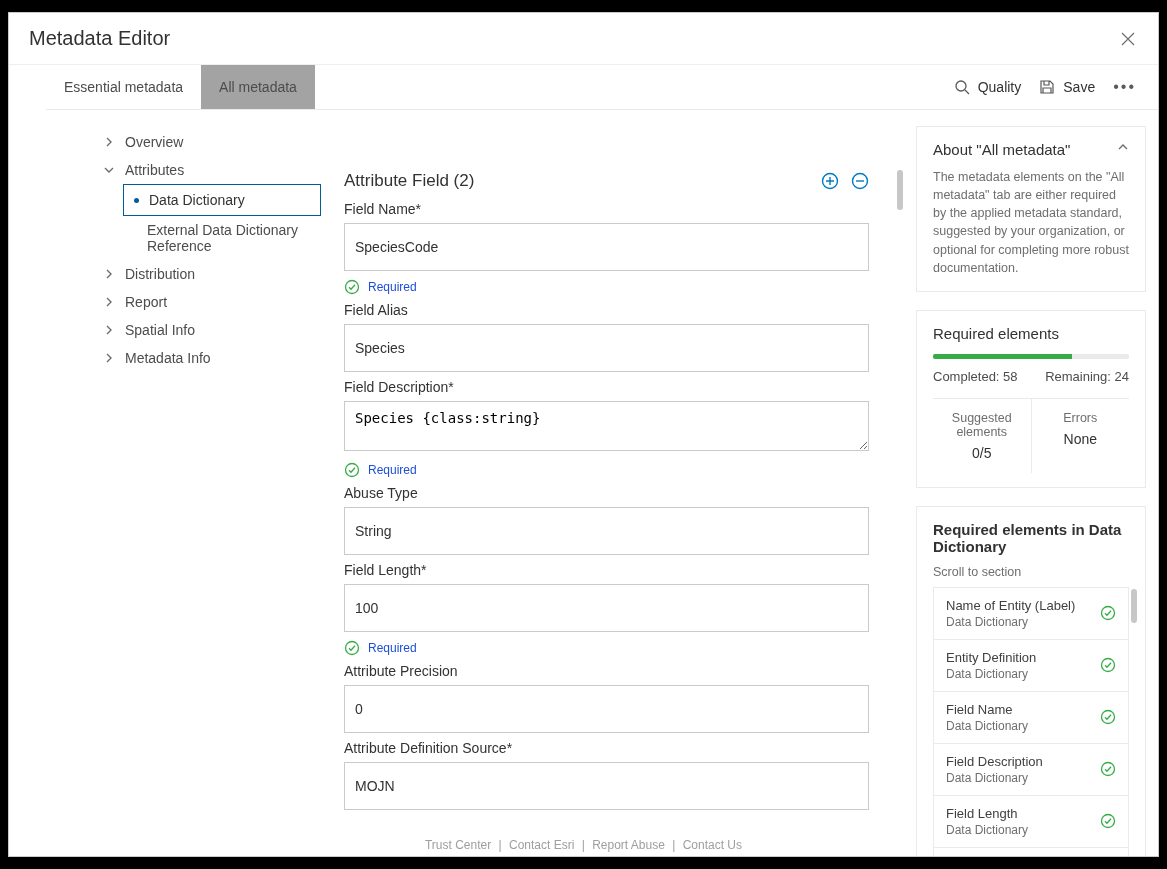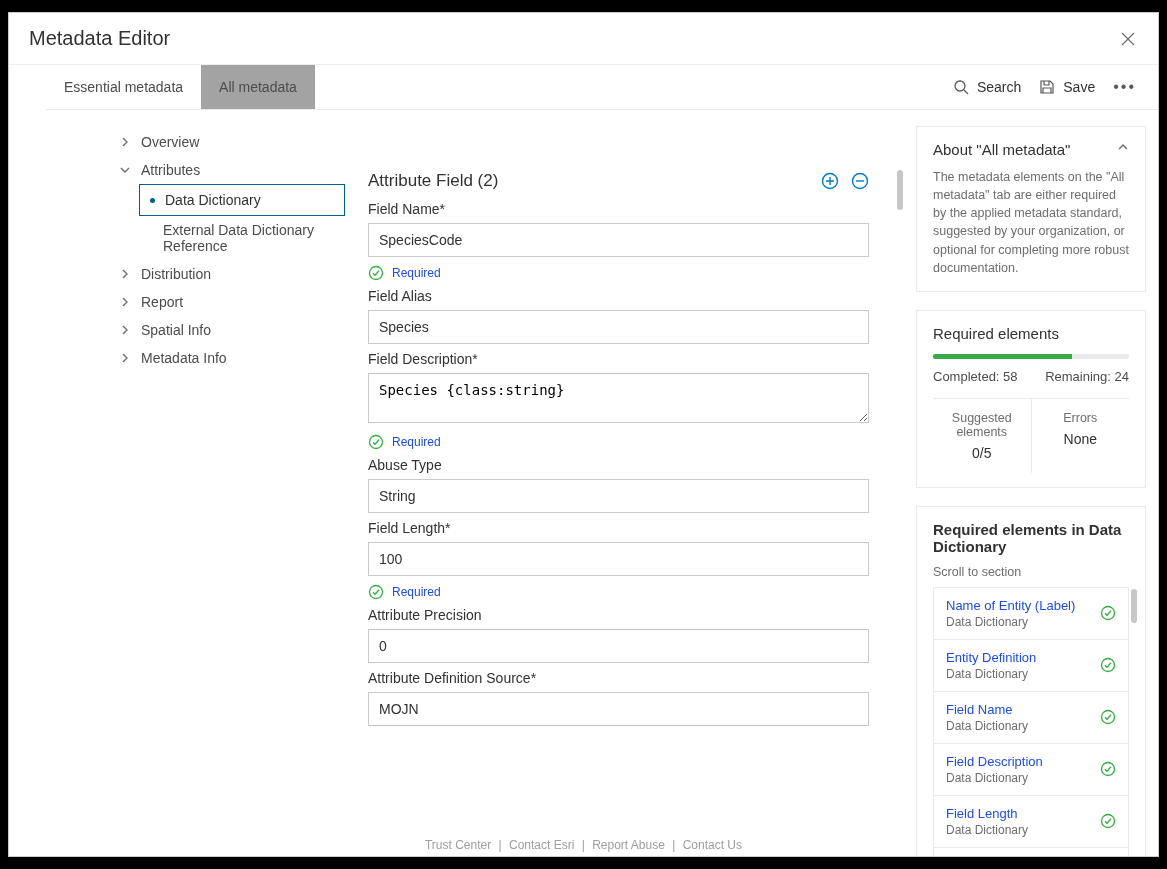--- a/index.html
+++ b/index.html
@@ -15,21 +15,21 @@
   .tabbar { display:flex; align-items:center; border-bottom:1px solid #eaeaea; padding:0 8px 0 0;margin-left:37px; }
   .tabs { display:flex; }
   .tab { padding:14px 18px; color:#4c4c4c; cursor:pointer; }
   .tab.active { background:#a3a3a3; }
   .tabbar-right { margin-left:auto; display:flex; align-items:center; gap:18px; padding-right:14px;}
   .tb-btn { display:flex; align-items:center; gap:8px; cursor:pointer; color:#323232; }
   .icon16 { width:16px; height:16px; display:inline-flex; align-items:center; justify-content:center; }
   .dots { letter-spacing:2px; font-size:16px; color:#595959; cursor:pointer; }
 
   .body { flex:1; display:flex; overflow:hidden; }
-  .sidebar { width:320px; padding:18px 8px 18px 12px; overflow:auto;margin-left:24px; }
+  .sidebar { width:320px; padding:18px 8px 18px 20px; overflow:auto; }
   .nav-item { display:flex; align-items:center; gap:10px; padding:6px 8px 6px 14px; color:#4c4c4c; cursor:pointer; }
   .nav-item .chev { width:12px; display:flex; justify-content:center; color:#6e6e6e;}
   .nav-sub { margin-left:94px; }
   .nav-sub .sub-item { padding:6px 10px; color:#4c4c4c; cursor:pointer; position:relative; }
   .nav-sub .sub-item.active {
     border:1px solid #005E95; color:#323232; display:flex; align-items:center; gap:10px; padding:7px 10px;
   }
   .nav-sub .sub-item.active::before{
     content:""; width:5px;height:5px;background:#005E95;border-radius:50%;
   }
@@ -40,21 +40,21 @@
   .scroll-track { position:absolute; top:0; bottom:0; right:0; width:8px; }
   .scroll-thumb { position:absolute; right:1px; width:6px; background:#c7c7c7; border-radius:3px; }
 
   .section-title-row { display:flex; align-items:center; justify-content:space-between; margin-bottom:10px; margin-top:40px;}
   .section-title { font-size:17px; color:#323232; }
   .section-icons { display:flex; gap:12px; }
   .circ-icon { width:18px;height:18px; }
   .field-group { margin-top:7px; }
   .field-label { font-size:14px; color:#323232; margin-bottom:6px; display:block;}
   .input {
-    width:100%; border:1px solid #cacaca; padding:8px 10px; font-size:14px; color:#323232; background:#fff;
+    width:100%; border:1px solid #cacaca; padding:15px 10px; font-size:14px; color:#323232; background:#fff;
   }
   .textarea { width:100%; border:1px solid #cacaca; padding:8px 10px; font-size:14px; min-height:46px; resize:both; }
   .req-line { display:flex; align-items:center; gap:8px; margin-top:8px; color:#1d4ed8; font-size:12px;}
   .check-circle { width:16px;height:16px; }
 
   .right { width:254px; padding:16px 12px 16px 12px; overflow:auto; display:flex; flex-direction:column; gap:18px;}
   .panel { border:1px solid #eaeaea; background:#fff; }
   .panel-inner { padding:14px 16px; }
   .panel-title { font-size:15px; color:#323232; margin-bottom:10px; display:flex; justify-content:space-between; align-items:flex-start;}
   .panel-desc { font-size:12.5px; color:#6e6e6e; line-height:1.45; }
@@ -63,21 +63,21 @@
   .prog-row { display:flex; justify-content:space-between; font-size:13px; color:#4c4c4c; }
   .split-row { display:flex; border-top:1px solid #eaeaea; margin-top:14px;}
   .split-cell { flex:1; padding:12px 4px; text-align:center; }
   .split-cell + .split-cell { border-left:1px solid #eaeaea;}
   .split-t { font-size:12.5px; color:#6e6e6e; }
   .split-v { font-size:14px; color:#323232; margin-top:6px;}
   .scroll-hint { font-size:12.5px; color:#6e6e6e; margin:10px 0 8px 0;}
   .req-list { border:1px solid #eaeaea; }
   .req-item { padding:10px 12px; border-bottom:1px solid #eaeaea; display:flex; justify-content:space-between; align-items:center; gap:8px;}
   .req-item:last-child{border-bottom:none;}
-  .req-item .txt { font-size:13px; color:#1d4ed8; }
+  .req-item .txt { font-size:13px; color:#404040; }
   .req-item .sub { font-size:12px; color:#6e6e6e; margin-top:2px;}
   .req-list-wrap { position:relative; }
   .mini-scroll { position:absolute; right:-8px; top:2px; width:6px; height:34px; background:#c7c7c7; border-radius:3px;}
 
   .footer-links { position:absolute; bottom:0; left:0; right:0; text-align:center; font-size:12px; color:#9e9e9e; padding:4px 0; pointer-events:none;}
   .footer-links span { margin:0 4px; }
 
   svg { display:block; }
 </style>
 </head>
@@ -102,21 +102,21 @@
       <div class="tab active">All metadata</div>
     </div>
     <div class="tabbar-right">
       <div class="tb-btn">
         <span class="icon16">
           <svg width="16" height="16" viewBox="0 0 16 16">
               <circle cx="7" cy="7" r="5" stroke="#595959" stroke-width="1.3" fill="none"></circle>
               <line x1="11" y1="11" x2="15" y2="15" stroke="#595959" stroke-width="1.3"></line>
             </svg>
         </span>
-        <span>Search</span>
+        <span>Quality</span>
       </div>
       <div class="tb-btn">
         <span class="icon16">
           <svg width="16" height="16" viewBox="0 0 16 16">
               <path d="M2 2h9l3 3v9H2z M5 2v4h5V2 M4 14v-5h8v5" stroke="#595959" stroke-width="1.2" fill="none"></path>
             </svg>
         </span>
         <span>Save</span>
       </div>
       <div class="dots">•••</div>

